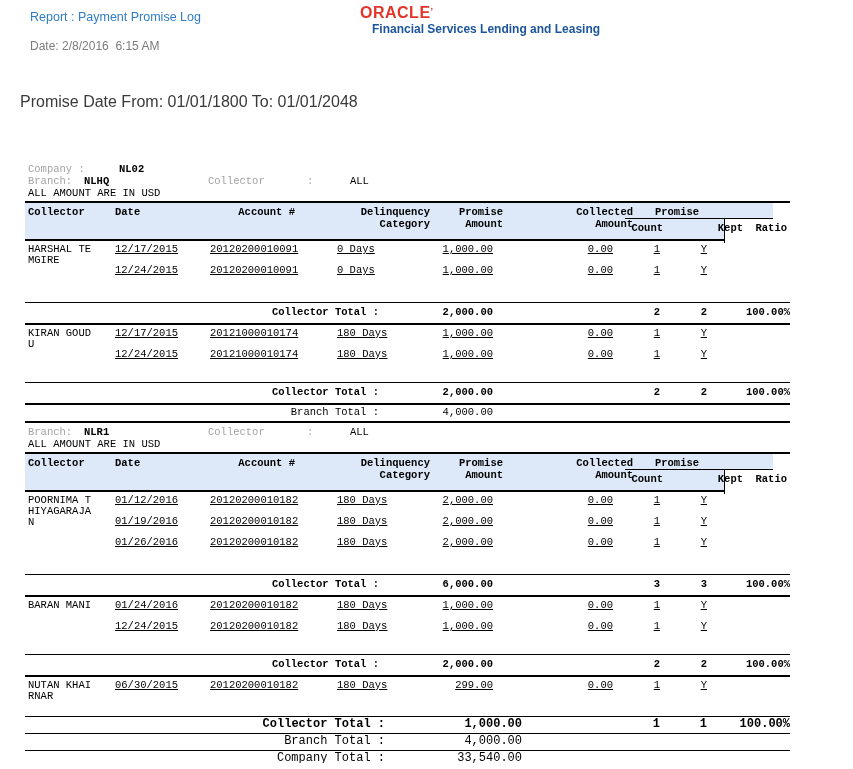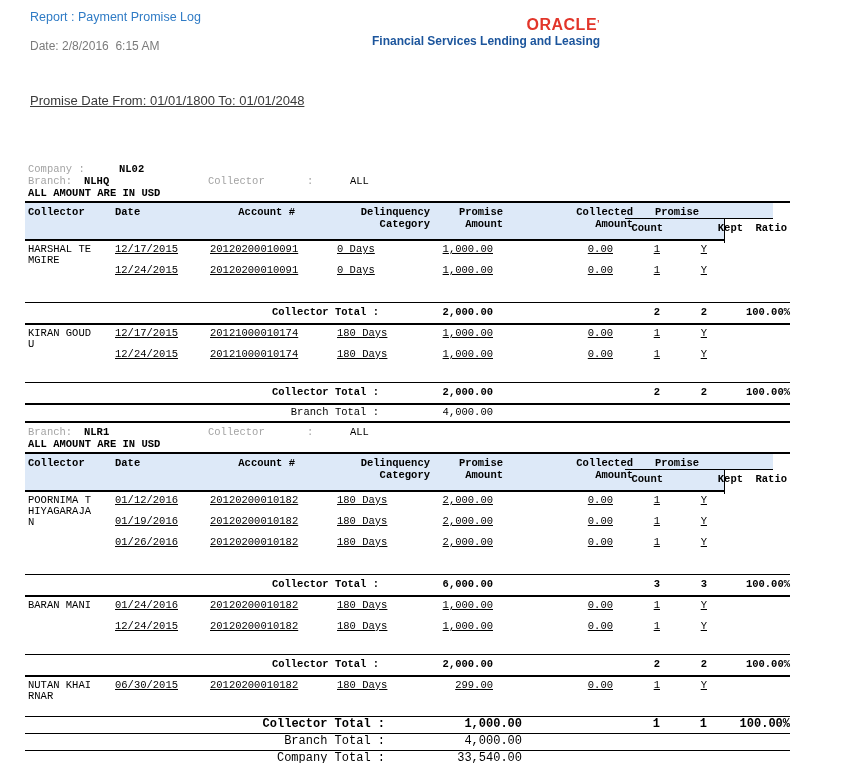--- a/index.html
+++ b/index.html
@@ -2,40 +2,40 @@
 <html><head>
 <meta charset="utf-8">
 <style>
   * { box-sizing: border-box; }
   body { margin:0; background:#fff; }
   .page { width:853px; height:763px; position:relative; background:#fff;
           font-family:"Liberation Sans", sans-serif; overflow:hidden; color:#000; }
 
   
   .report-title { position:absolute; left:30px; top:10px; font-size:12.5px; color:#2f7bc5; }
-  .brand { position:absolute; left:360px; top:16px;text-align:right; }
+  .brand { position:absolute; left:360px; top:4px; }
   .logo { font-size:16px; font-weight:bold; color:#e2352a; letter-spacing:.5px; line-height:15px; }
   .logo-mark { font-size:9px; vertical-align:top; }
   .tagline { font-size:12px; font-weight:bold; color:#1c559c; margin-left:12px; line-height:14px; }
   .date-line { position:absolute; left:30px; top:39px; font-size:12px; color:#7b7b7b; white-space:pre; }
-  .filter-line { position:absolute; left:30px; top:93px; font-size:13px; color:#3a3a3a;text-decoration:underline; }
+  .filter-line { position:absolute; left:20px; top:93px; font-size:16px; color:#3a3a3a; }
 
   
   .report { position:absolute; left:25px; top:163px; width:765px;
             font-family:"Liberation Mono","DejaVu Sans Mono", monospace;
             font-size:10.5px; color:#000; }
   .gray { color:#a3a3a3; }
   .meta-line { position:relative; height:12px; line-height:12px; white-space:nowrap; }
   .m-l3  { position:absolute; left:3px; }
   .m-company-value { position:absolute; left:62px; font-weight:bold;margin-left:32px; }
   .m-branch-value  { position:absolute; left:59px; font-weight:bold; }
   .m-coll-label { position:absolute; left:183px; }
   .m-coll-colon { position:absolute; left:282px; }
   .m-coll-value { position:absolute; left:325px; }
-  .amount-note { height:14px; line-height:13px; font-weight:bold; padding-left:3px; }
+  .amount-note { height:14px; line-height:13px; font-weight:normal; padding-left:3px; }
 
   
   .thead { position:relative; height:40px; border-top:2px solid #000; border-bottom:2px solid #000;
            background:linear-gradient(to right,#dde9f8 0,#dde9f8 748px,#fff 748px); font-weight:bold; }
   .th { position:absolute; top:3px; line-height:12px; }
   .th-collector { left:3px; }
   .th-date { left:90px; }
   .th-account { left:150px; width:120px; text-align:right; }
   .th-delinq { left:275px; width:130px; text-align:right; }
   .th-promise { left:382px; width:96px; text-align:right; }

